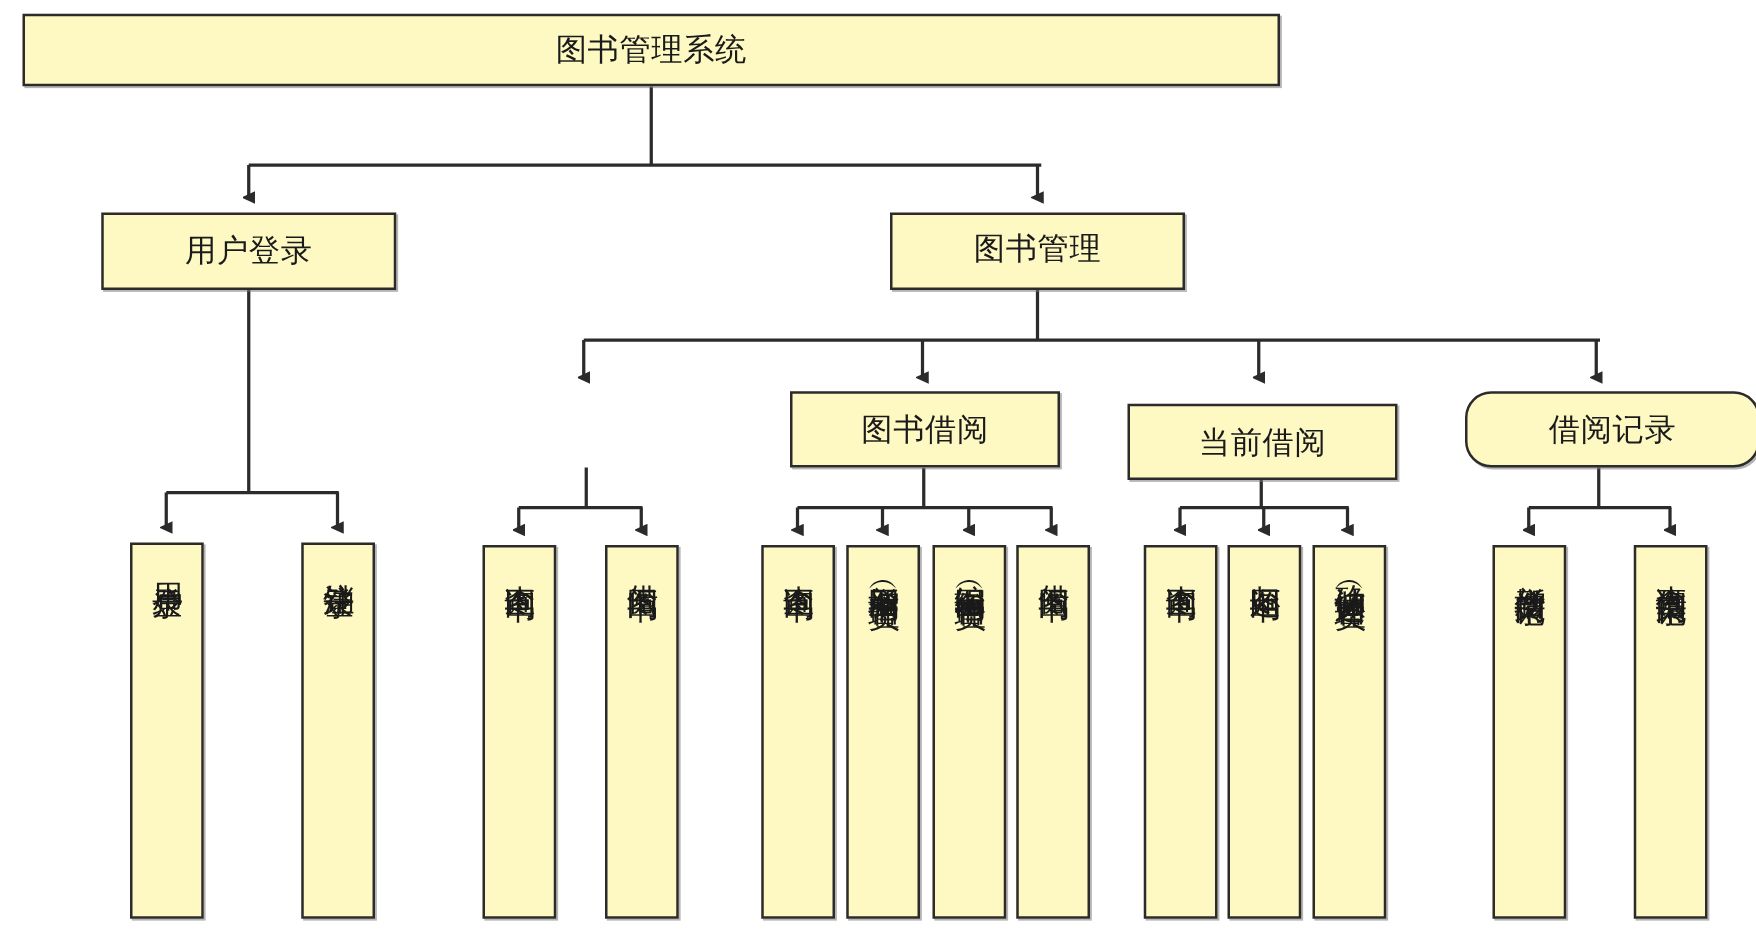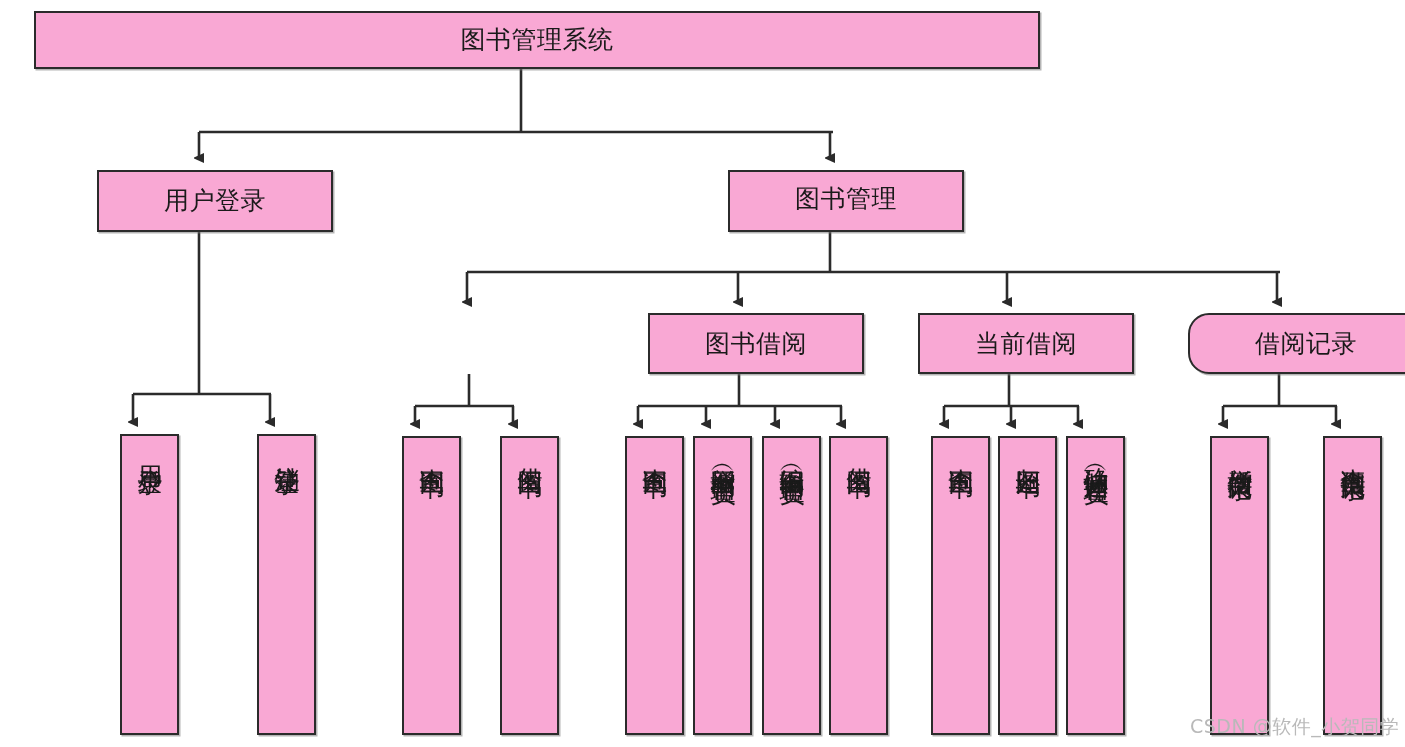--- a/index.html
+++ b/index.html
@@ -22,29 +22,28 @@
     position: absolute;
     left: 0;
     top: 0;
     width: 1405px;
     height: 747px;
     pointer-events: none;
   }
   .node {
     position: absolute;
     box-sizing: border-box;
-    background: #f9a8d4;
+    background: #fef9c3;
     border: 2.5px solid #2b2b2b;
     box-shadow: 1.5px 1.5px 0 rgba(120,120,120,0.55);
     display: flex;
     align-items: center;
     justify-content: center;
     color: #1a1a1a;
     z-index: 2;
-    margin-left: 16px;
   }
   .node .label {
     text-align: center;
     line-height: 1.18;
     letter-spacing: 0.5px;
     white-space: nowrap;
   }
   
   .node.horiz .label {
     font-size: 25px;
@@ -141,21 +140,21 @@
 
   <div class="node horiz" style="left:712px; top:170px; width:236px; height:62px;font-family:Liberation Mono, monospace;">
     <span class="label">图书管理</span>
   </div>
 
 
   <div class="node horiz" style="left:632px; top:313px; width:216px; height:61px;">
     <span class="label">图书借阅</span>
   </div>
 
-  <div class="node horiz" style="left:902px; top:313px; width:216px; height:61px;">
+  <div class="node horiz" style="left:902px; top:323px; width:216px; height:61px;">
     <span class="label">当前借阅</span>
   </div>
 
   <div class="node horiz" style="left:1172px; top:313px; width:236px; height:61px;border-radius:21px;">
     <span class="label">借阅记录</span>
   </div>
 
   <div class="node vert" style="left:104px; top:434px; width:59px; height:301px;">
     <span class="label">用户登录</span>
   </div>
@@ -201,15 +200,14 @@
   </div>
 
   <div class="node vert" style="left:1194px; top:436px; width:59px; height:299px;">
     <span class="label">新增借阅记录</span>
   </div>
 
   <div class="node vert" style="left:1307px; top:436px; width:59px; height:299px;">
     <span class="label">查询借阅记录</span>
   </div>
 
-  <div class="watermark" style="left:1190px; top:714px;">CSDN @软件_小贺同学</div>
 
 </div>
 
 </body></html>

